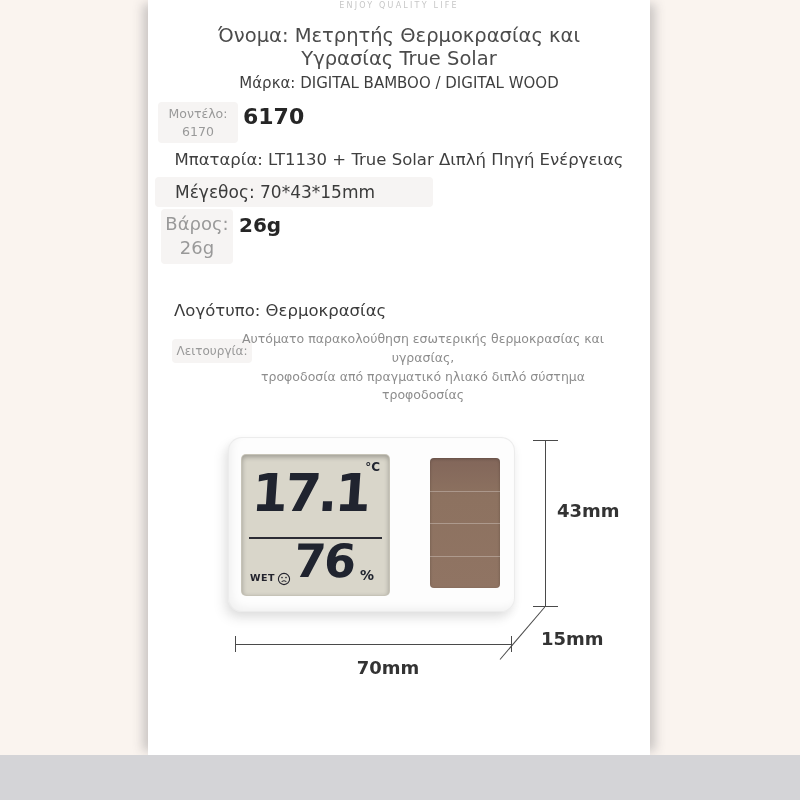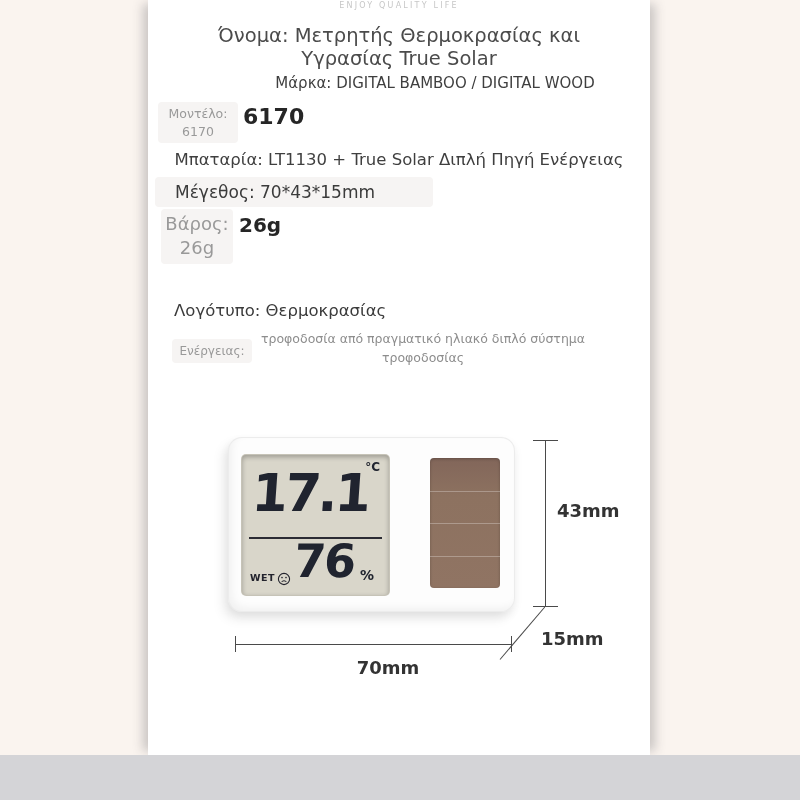--- a/index.html
+++ b/index.html
@@ -14,21 +14,21 @@
   .footer-bar { position:absolute; left:0; top:755px; width:800px; height:45px;
                 background:#d4d4d7; z-index:5; }
 
   .tagline { position:absolute; top:1px; left:0; width:100%; text-align:center;
              font-size:8px; letter-spacing:2.2px; color:#c7c7c7; }
 
   .title { position:absolute; top:24px; left:26px; width:450px; text-align:center;
            font-size:19.5px; line-height:1.18; color:#4b4b4b; }
 
   .brand { position:absolute; top:74px; left:0; width:100%; text-align:center;
-           font-size:15px; color:#3f3f3f;margin-left:36px; }
+           font-size:15px; color:#3f3f3f; }
 
   .chip { position:absolute; background:#f6f4f3; border-radius:4px; text-align:center;
           color:#999; }
   .chip-model { left:10px; top:102px; width:80px; padding:3px 0; font-size:12.5px; line-height:1.4; }
   .bold-value { position:absolute; font-weight:bold; color:#262626; }
   .model-value { left:95px; top:104px; font-size:22px; }
 
   .battery { position:absolute; top:150px; left:0; width:100%; text-align:center;
              font-size:16.5px; color:#3f3f3f; }
 
@@ -112,22 +112,23 @@
 
   <div class="chip chip-weight">
     <div>Βάρος:</div>
     <div>26g</div>
   </div>
   <div class="bold-value weight-value">26g</div>
 
 
   <div class="logo-row">Λογότυπο: Θερμοκρασίας</div>
 
-  <div class="chip func-chip">Ενέργειας:</div>
+  <div class="chip func-chip">Λειτουργία:</div>
   <div class="func-text">
+    <div>Αυτόματο παρακολούθηση εσωτερικής θερμοκρασίας και υγρασίας,</div>
     <div>τροφοδοσία από πραγματικό ηλιακό διπλό σύστημα τροφοδοσίας</div>
   </div>
 
   <div class="device">
     <div class="lcd">
       <div class="lcd-temp">
         <span class="temp-digits">17.1</span>
         <span class="temp-unit">°C</span>
       </div>
       <div class="lcd-divider"></div>

